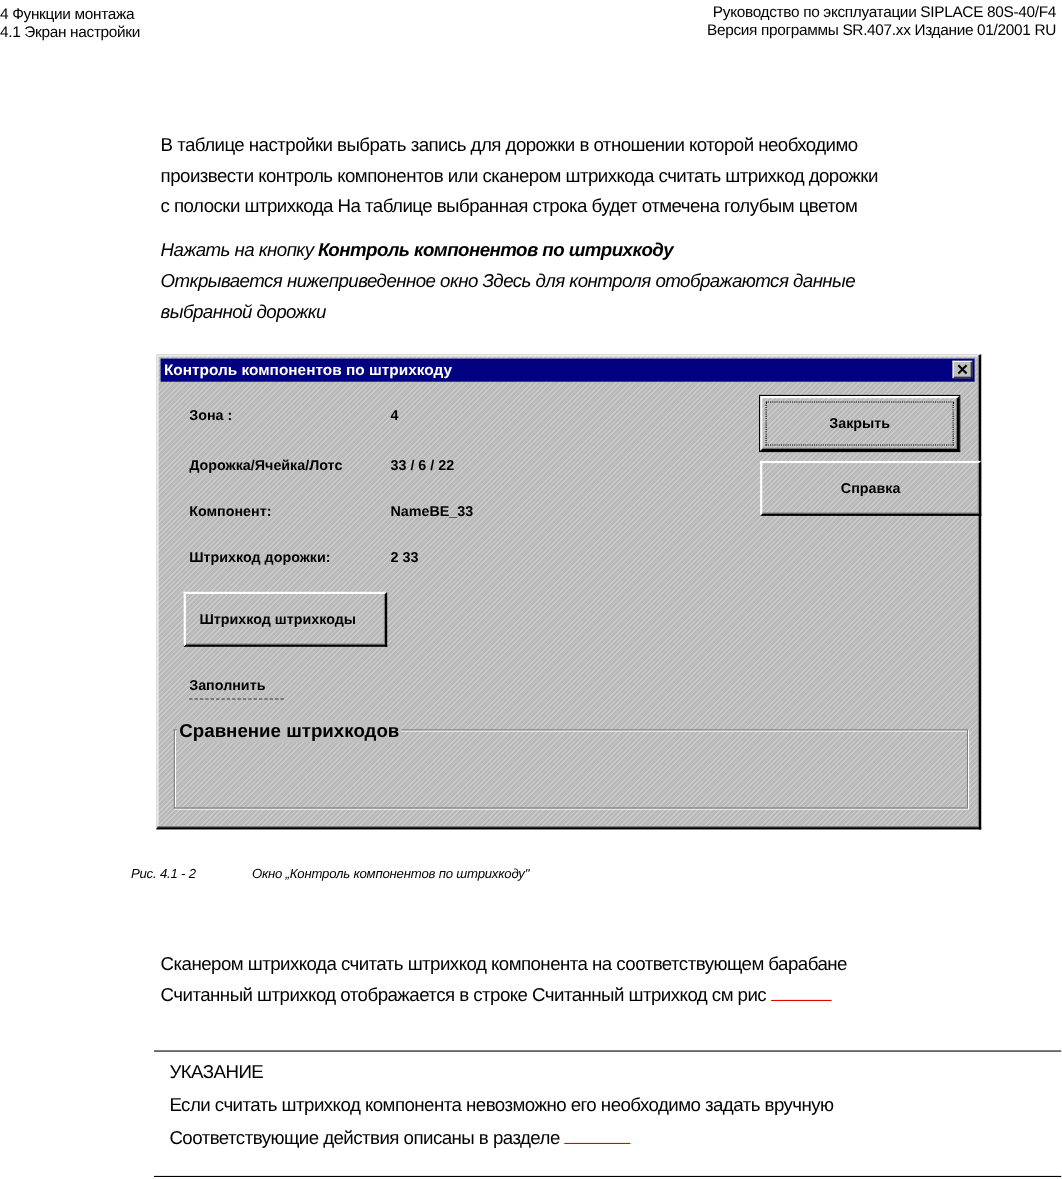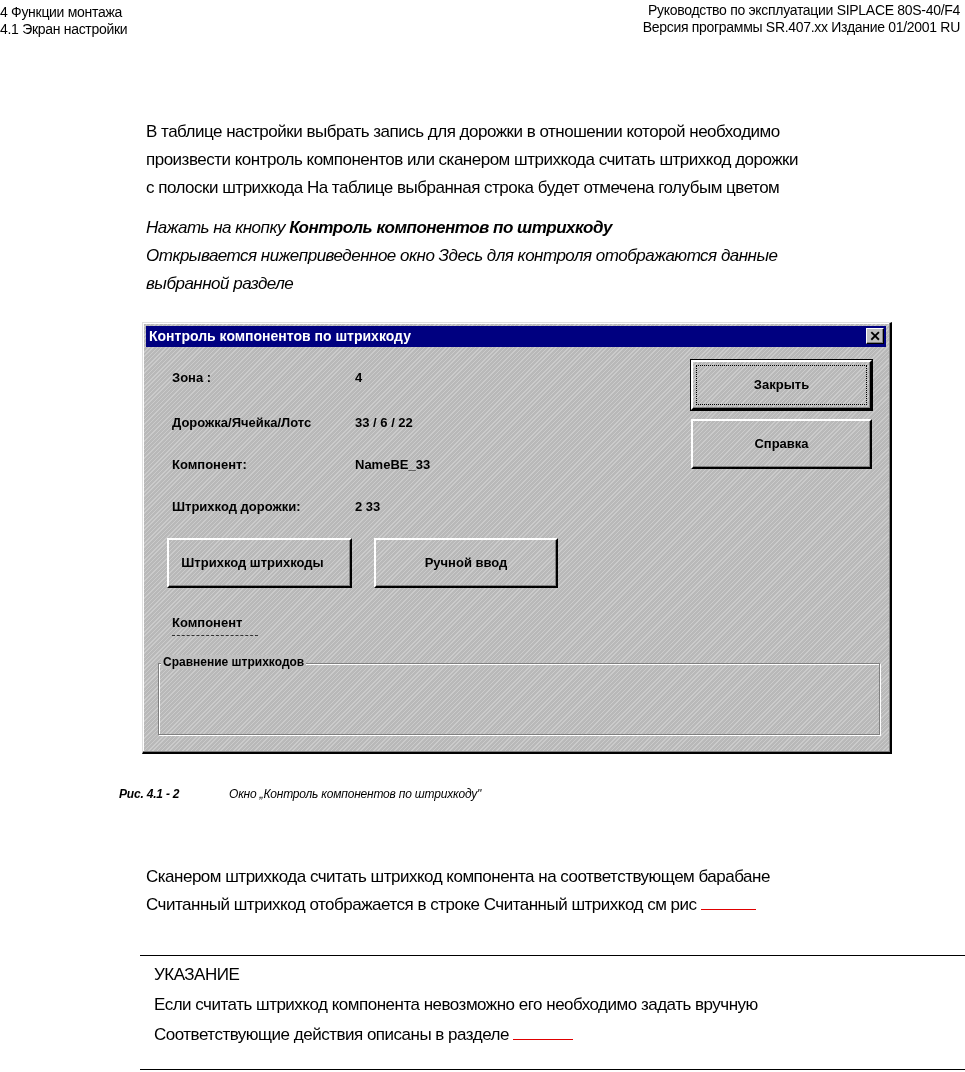--- a/index.html
+++ b/index.html
@@ -39,25 +39,25 @@
          font-size:13px; font-weight:bold; color:#000;
          border-top:2px solid #ffffff; border-left:2px solid #ffffff;
          border-right:2px solid #000; border-bottom:2px solid #000;
          box-shadow: inset -1px -1px 0 #808080;
          box-sizing:border-box; text-align:center; overflow:hidden; white-space:nowrap; padding:0; }
   .btn.default { outline:1px solid #000; }
   .btn .focus { position:absolute; left:3px; top:3px; right:3px; bottom:3px; border:1px dotted #000; }
   .btn.disabled { color:#8a8a8a; text-shadow:1px 1px 0 #fff; }
   .groupbox { position:absolute; left:15px; top:340px; width:720px; height:70px;
               border:1px solid #808080; box-shadow:1px 1px 0 #fff, inset 1px 1px 0 #fff; }
-  .grouplbl { position:absolute; left:18px; top:332px; font-size:12px; font-weight:bold;
+  .grouplbl { position:absolute; left:18px; top:332px; font-size:17px; font-weight:bold;
               background:#c0c0c0; padding:0 2px; }
 
   .caption { left:119px; top:787px; font-size:12px; font-style:italic; letter-spacing:-0.2px; white-space:nowrap; }
-  .caption .num { display:inline-block; width:110px;font-weight:bold; }
+  .caption .num { display:inline-block; width:110px; }
 
   .rule { position:absolute; left:140px; width:825px; height:1px; background:#000; }
   .redlink { display:inline-block; width:55px; border-bottom:1px solid #e00000; height:14px; vertical-align:baseline; }
 </style>
 </head>
 <body>
 
 <div class="abs hdr hdr-left">
   <div>4 Функции монтажа</div>
   <div>4.1 Экран настройки</div>
@@ -68,21 +68,21 @@
 </div>
 
 <div class="abs para" style="top:118px;">
   <div>В таблице настройки выбрать запись для дорожки  в отношении которой необходимо</div>
   <div>произвести контроль компонентов  или сканером штрихкода считать штрихкод дорожки</div>
   <div>с полоски штрихкода   На таблице выбранная строка будет отмечена голубым цветом</div>
 </div>
 <div class="abs para" style="top:214px;font-style:italic;">
   <div><span>Нажать на кнопку </span><b>Контроль компонентов по штрихкоду</b></div>
   <div>Открывается нижеприведенное окно  Здесь для контроля отображаются данные</div>
-  <div>выбранной разделе</div>
+  <div>выбранной дорожки</div>
 </div>
 
 <div class="abs dlg">
   <div class="titlebar">
     <span>Контроль компонентов по штрихкоду</span>
     <div class="closebtn">✕</div>
   </div>
 
   <div class="lbl" style="left:29px; top:47px;">Зона :</div>
   <div class="val" style="left:212px; top:47px;">4</div>
@@ -93,27 +93,26 @@
   <div class="lbl" style="left:29px; top:134px;">Компонент:</div>
   <div class="val" style="left:212px; top:134px;">NameBE_33</div>
 
   <div class="lbl" style="left:29px; top:176px;">Штрихкод дорожки:</div>
   <div class="val" style="left:212px; top:176px;">2 33</div>
 
   <button class="btn default" style="left:548px; top:37px; width:181px; height:50px; line-height:46px;">
     <span class="focus"></span>
     <span>Закрыть</span>
   </button>
-  <button class="btn" style="left:548px; top:96px; width:181px; height:50px; line-height:46px;">Справка</button>
+  <button class="btn" style="left:548px; top:96px; width:201px; height:50px; line-height:46px;">Справка</button>
 
   <button class="btn" style="left:24px; top:215px; width:185px; height:50px; line-height:46px; text-indent:-14px;">Штрихкод штрихкоды</button>
-  <button class="btn" style="left:231px; top:215px; width:184px; height:50px; line-height:46px;">Ручной ввод</button>
 
   <div class="lbl" style="left:29px; top:292px; height:18px; overflow:hidden;">
-    <span>Компонент</span>
+    <span>Заполнить</span>
   </div>
   <div class="abs" style="left:29px; top:312px; width:86px; height:0; border-top:1px dashed #333;"></div>
 
   <div class="groupbox"></div>
   <div class="grouplbl">Сравнение штрихкодов</div>
 </div>
 
 <div class="abs caption">
   <span class="num">Рис. 4.1 - 2</span><span>Окно „Контроль компонентов по штрихкоду"</span>
 </div>

